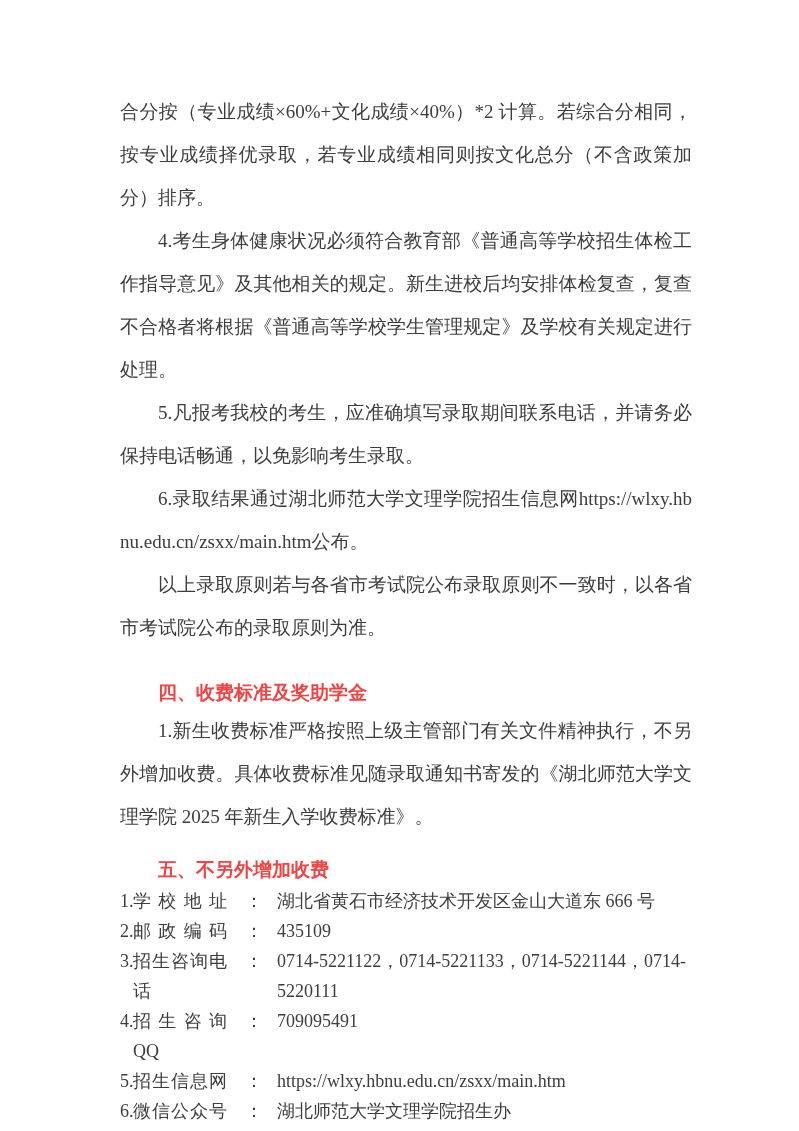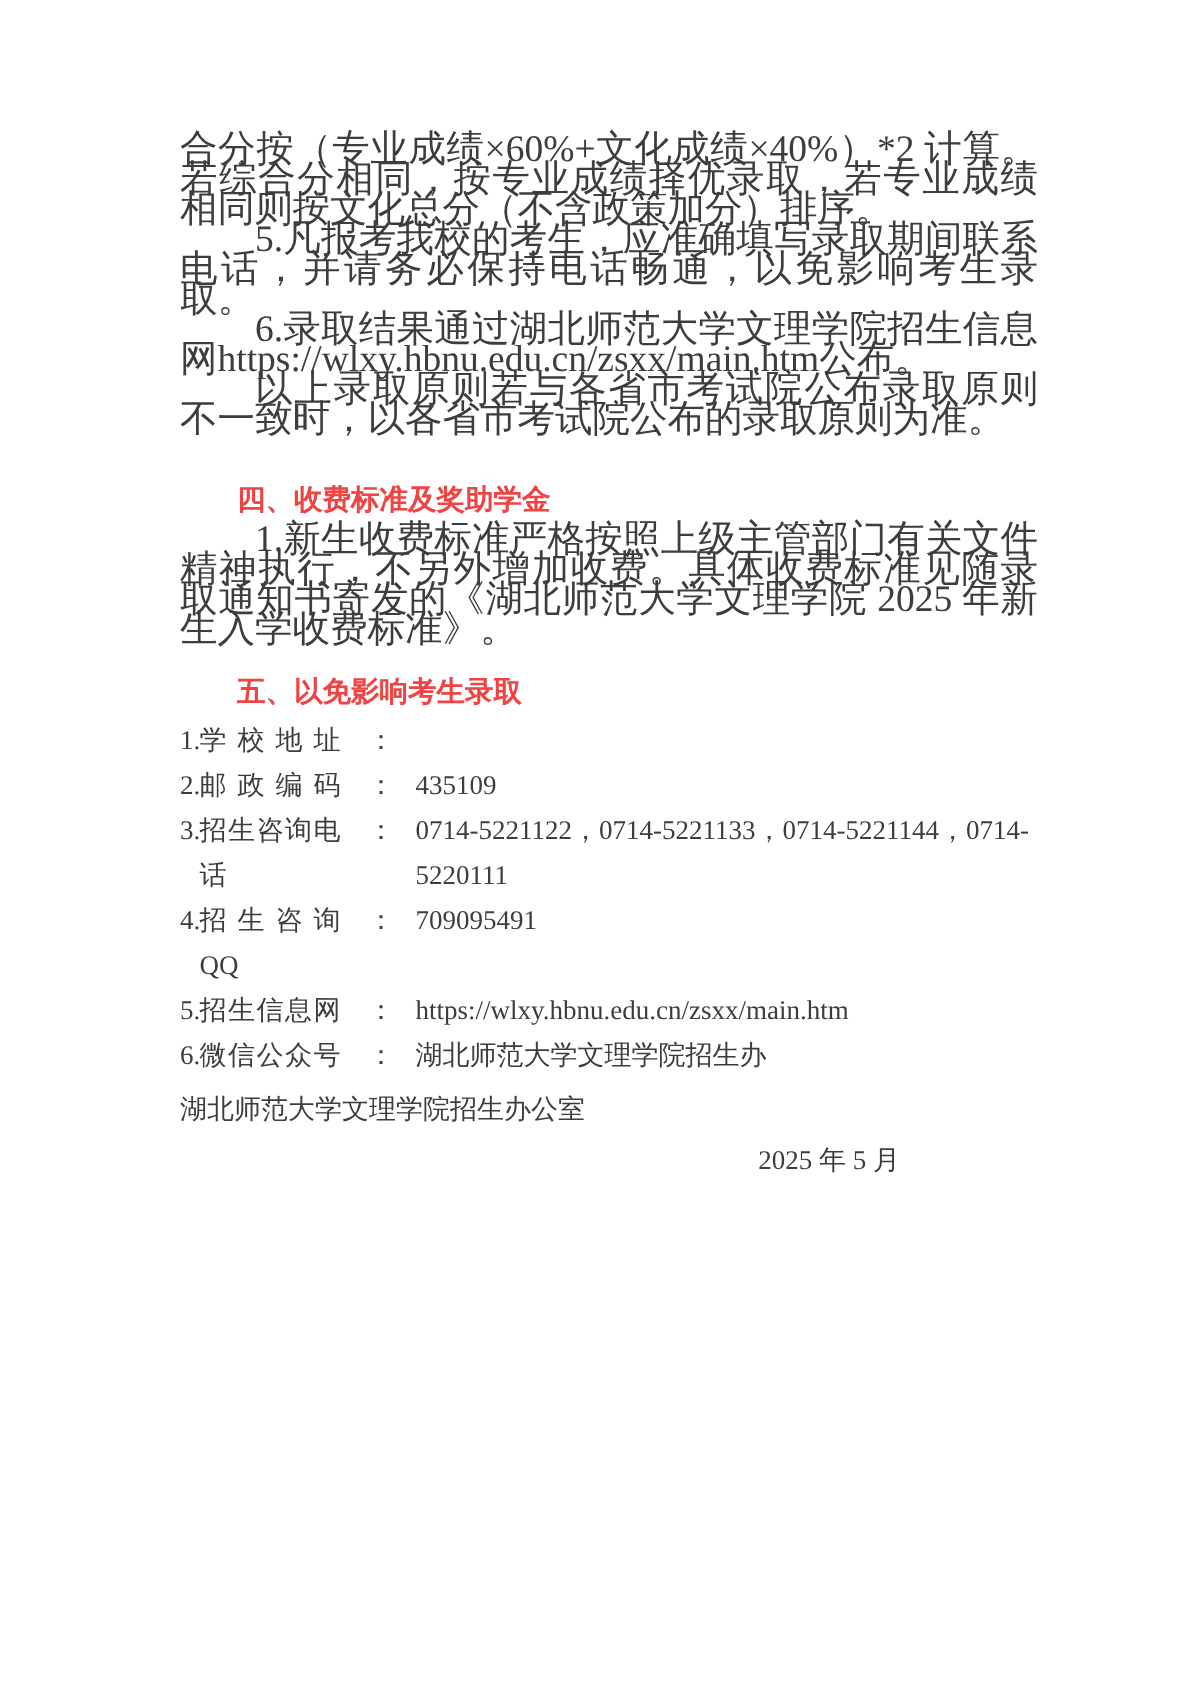--- a/index.html
+++ b/index.html
@@ -14,22 +14,22 @@
     font-family: "Liberation Serif", "DejaVu Serif", serif;
     color: #3d3d3d;
   }
   .doc {
     width: 572px;
     margin-left: 120px;
     padding-top: 90px;
   }
   .para {
     margin: 0;
-    font-size: 25px;
-    line-height: 20px;
+    font-size: 19px;
+    line-height: 43px;
     text-align: justify;
     text-indent: 2em;
   }
   .para.no-indent {
     text-indent: 0;
   }
   .para.break-url {
     word-break: break-all;
   }
   .section-heading {
@@ -83,34 +83,36 @@
     text-align: right;
     padding-right: 92px;
   }
 </style>
 </head>
 <body>
 
 <div class="doc">
 
   <p class="para no-indent">合分按（专业成绩×60%+文化成绩×40%）*2 计算。若综合分相同，按专业成绩择优录取，若专业成绩相同则按文化总分（不含政策加分）排序。</p>
+  <p class="para">4.考生身体健康状况必须符合教育部《普通高等学校招生体检工作指导意见》及其他相关的规定。新生进校后均安排体检复查，复查不合格者将根据《普通高等学校学生管理规定》及学校有关规定进行处理。</p>
   <p class="para">5.凡报考我校的考生，应准确填写录取期间联系电话，并请务必保持电话畅通，以免影响考生录取。</p>
   <p class="para break-url">6.录取结果通过湖北师范大学文理学院招生信息网https://wlxy.hbnu.edu.cn/zsxx/main.htm公布。</p>
   <p class="para">以上录取原则若与各省市考试院公布录取原则不一致时，以各省市考试院公布的录取原则为准。</p>
 
   <h3 class="section-heading gap-lg">四、收费标准及奖助学金</h3>
   <p class="para">1.新生收费标准严格按照上级主管部门有关文件精神执行，不另外增加收费。具体收费标准见随录取通知书寄发的《湖北师范大学文理学院 2025 年新生入学收费标准》。</p>
 
-  <h3 class="section-heading gap-md">五、以免影响考生录取</h3>
+  <h3 class="section-heading gap-md">五、不另外增加收费</h3>
 
   <div class="contacts">
     <div class="contact-row">
       <span class="c-num">1.</span>
       <span class="c-label">学校地址</span>
       <span class="c-colon">：</span>
+      <span class="c-value">湖北省黄石市经济技术开发区金山大道东 666 号</span>
     </div>
     <div class="contact-row">
       <span class="c-num">2.</span>
       <span class="c-label">邮政编码</span>
       <span class="c-colon">：</span>
       <span class="c-value">435109</span>
     </div>
     <div class="contact-row">
       <span class="c-num">3.</span>
       <span class="c-label">招生咨询电话</span>

